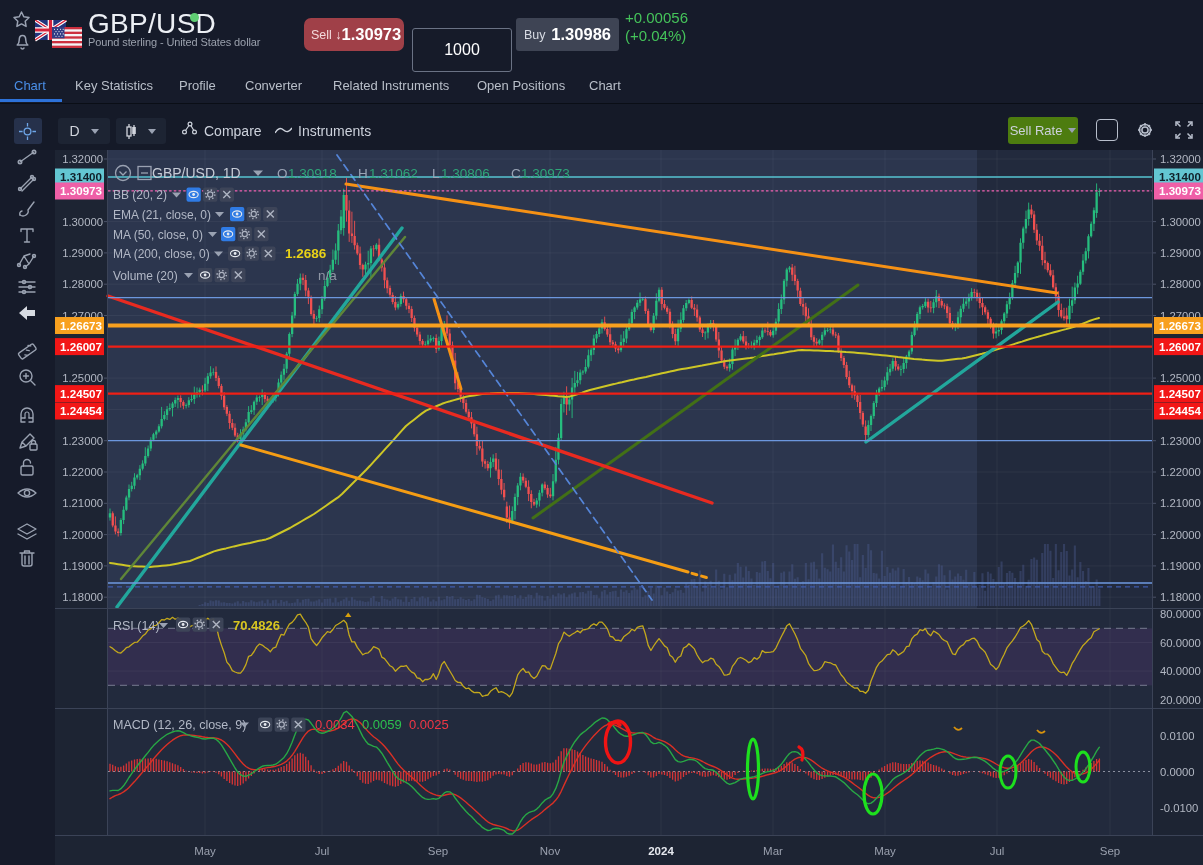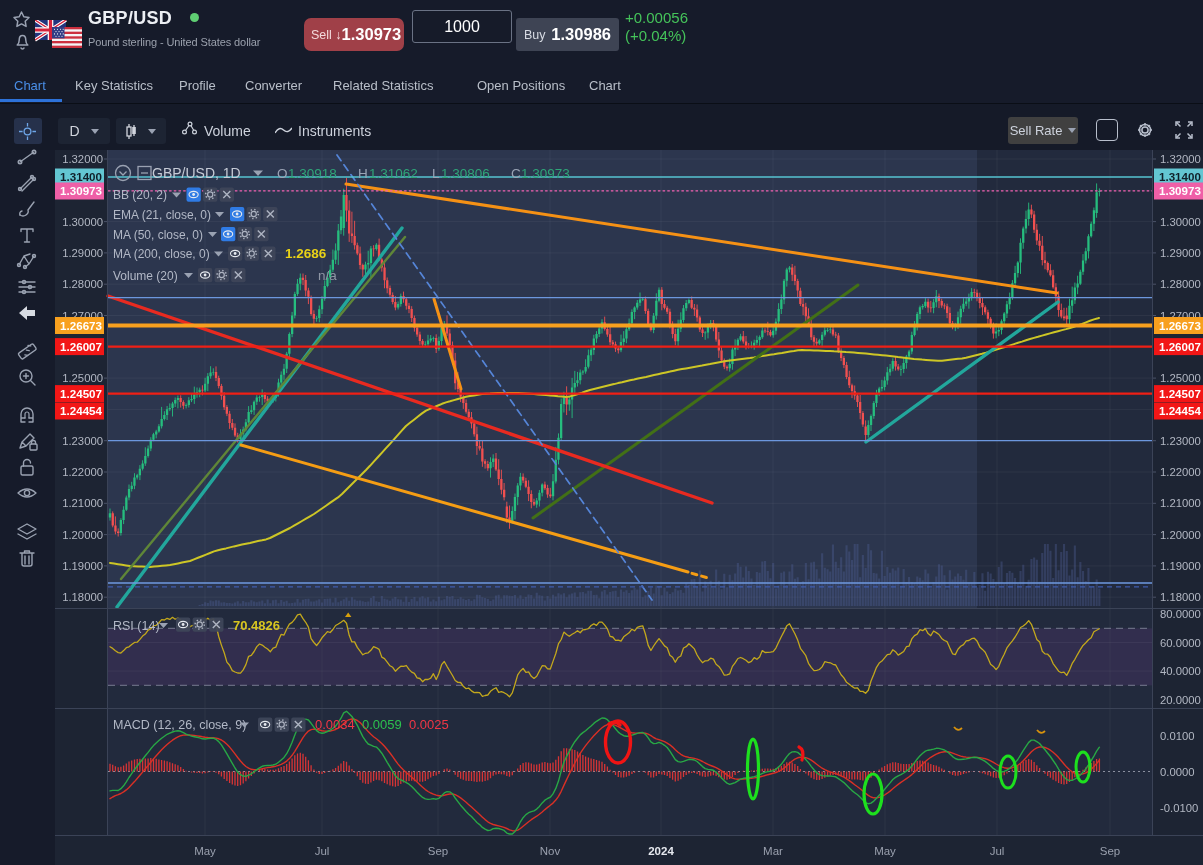--- a/index.html
+++ b/index.html
@@ -1,36 +1,36 @@
 <!DOCTYPE html>
 <html><head><meta charset="utf-8"><title>GBP/USD</title>
 <style>
 *{margin:0;padding:0;box-sizing:border-box}
 body{width:1203px;height:865px;background:#161b2a;font-family:"Liberation Sans",sans-serif;overflow:hidden}
 .page{position:relative;width:1203px;height:865px;background:#161b2a}
 .abs{position:absolute}
-.hdr-title{left:88px;top:8px;font-size:18px;font-weight:bold;color:#eceff4;letter-spacing:.3px}
+.hdr-title{left:88px;top:8px;font-size:28px;font-weight:normal;color:#eceff4;letter-spacing:.3px}
 .hdr-sub{left:88px;top:36px;font-size:11px;letter-spacing:-.1px;color:#9aa0ac}
 .dot{left:190px;top:13px;width:9px;height:9px;border-radius:50%;background:#5fce73}
 .btn-sell{left:304px;top:18px;width:100px;height:33px;background:#a04048;border-radius:7px;color:#fff;display:flex;align-items:center;justify-content:space-between;padding:0 7px}
 .btn-sell .sm{font-size:12.5px;color:#f3d9db;white-space:nowrap}
-.btn-amt{left:412px;top:10px;width:100px;height:33px;background:#161b29;border:1px solid #6a7284;border-radius:3px;color:#fff;display:flex;align-items:center;justify-content:center;font-size:16px}
+.btn-amt{left:412px;top:28px;width:100px;height:44px;background:#161b29;border:1px solid #6a7284;border-radius:3px;color:#fff;display:flex;align-items:center;justify-content:center;font-size:16px}
 .btn-buy{left:516px;top:18px;width:103px;height:33px;background:#3e4454;border-radius:3px;color:#fff;display:flex;align-items:center;justify-content:space-between;padding:0 8px}
 .btn-buy .sm{font-size:12.5px;color:#d8dce4}
 .px{font-size:16.5px;font-weight:bold;color:#fff;white-space:nowrap}
 .chg{left:625px;top:9px;font-size:15px;color:#45c35a;line-height:18px}
 .tabs{left:0;top:68px;width:1203px;height:36px;border-bottom:1px solid #0a0e16}
 .tab{position:absolute;top:10px;font-size:13px;color:#b9bfc9}
 .tab.active{color:#4a8fe8}
 .tabline{position:absolute;left:0;top:31px;width:62px;height:3px;background:#2d72d9}
 .tbar{left:0;top:104px;width:1203px;height:46px;background:#151a28}
 .tool-dd{position:absolute;top:14px;height:26px;background:#1d2433;border-radius:3px;color:#d1d4dc;font-size:14px;display:flex;align-items:center;justify-content:center;gap:11px}
 .tb-lab{position:absolute;top:19px;font-size:14px;color:#cdd2dc}
 .caret{display:inline-block;width:0;height:0;border-left:4.5px solid transparent;border-right:4.5px solid transparent;border-top:5px solid #9aa2b2}
-.sellrate{position:absolute;left:1008px;top:13px;width:70px;height:27px;background:#404040;border-radius:3px;color:#cdd2dc;font-size:13px;display:flex;align-items:center;justify-content:center;gap:6px}
+.sellrate{position:absolute;left:1008px;top:13px;width:70px;height:27px;background:#4d7c0f;border-radius:3px;color:#cdd2dc;font-size:13px;display:flex;align-items:center;justify-content:center;gap:6px}
 .sqbtn{position:absolute;left:1096px;top:15px;width:22px;height:22px;border:1.5px solid #b8bfcc;border-radius:4px}
 svg{display:block}
 </style></head>
 <body>
 <div class="page">
 
   <svg class="abs" style="left:12px;top:10px" width="40" height="44" viewBox="0 0 40 44">
     <path d="M9.5 2 l2.3 4.8 5.2.7-3.8 3.7.9 5.2-4.6-2.5-4.6 2.5.9-5.2L2 7.5l5.2-.7z" fill="none" stroke="#9aa2b2" stroke-width="1.5" stroke-linejoin="round"></path>
     <path d="M10 25c-3.2 0-4.6 2.2-4.6 4.8 0 3-1.4 4.4-2.4 5.2h14c-1-." fill="none"></path>
     <path d="M5.2 35 c1.2-1 2-2.4 2-4.8 0-2.8 1.2-4.6 3.3-4.6 2.1 0 3.3 1.8 3.3 4.6 0 2.4.8 3.8 2 4.8z" fill="none" stroke="#9aa2b2" stroke-width="1.5" stroke-linejoin="round"></path>
@@ -85,21 +85,21 @@
       <span class="sm">Buy</span>
       <span class="px">1.30986</span>
     </div>
   <div class="abs chg">+0.00056<br>(+0.04%)</div>
 
   <div class="abs tabs">
     <span class="tab active" style="left:14px">Chart</span>
     <span class="tab" style="left:75px">Key Statistics</span>
     <span class="tab" style="left:179px">Profile</span>
     <span class="tab" style="left:245px">Converter</span>
-    <span class="tab" style="left:333px">Related Statistics</span>
+    <span class="tab" style="left:333px">Related Instruments</span>
     <span class="tab" style="left:477px">Open Positions</span>
     <span class="tab" style="left:589px">Chart</span>
     <div class="tabline"></div>
   </div>
 
   <div class="abs tbar">
     <div class="abs" style="left:14px;top:14px;width:28px;height:26px;background:#26314b;border-radius:3px"></div>
     <svg class="abs" style="left:19px;top:19px" width="17" height="17" viewBox="0 0 17 17">
       <circle cx="8.5" cy="8.5" r="3.4" fill="none" stroke="#6ea6e8" stroke-width="1.3"></circle>
       <path d="M8.5 0v3.6M8.5 13.4V17M0 8.5h3.6M13.4 8.5H17" stroke="#6ea6e8" stroke-width="1.3"></path>
@@ -113,21 +113,21 @@
         </svg>
       <span class="caret"></span>
       </div>
     <svg class="abs" style="left:182px;top:124px;position:absolute" width="15" height="13" viewBox="0 0 15 13"></svg>
     <svg class="abs" style="left:182px;top:17px" width="15" height="14" viewBox="0 0 15 14">
       <circle cx="2.5" cy="11" r="1.9" fill="none" stroke="#cdd2dc" stroke-width="1.2"></circle>
       <circle cx="8" cy="3" r="1.9" fill="none" stroke="#cdd2dc" stroke-width="1.2"></circle>
       <circle cx="12.5" cy="11" r="1.9" fill="none" stroke="#cdd2dc" stroke-width="1.2"></circle>
       <path d="M3.5 9.5 L7 4.5 M9 4.7 L11.7 9.3" stroke="#cdd2dc" stroke-width="1.2"></path>
     </svg>
-    <div class="tb-lab" style="left:204px">Volume</div>
+    <div class="tb-lab" style="left:204px">Compare</div>
     <svg class="abs" style="left:275px;top:22px" width="17" height="8" viewBox="0 0 17 8">
       <path d="M0 7 Q4.2 0 8.5 4 T17 2" fill="none" stroke="#cdd2dc" stroke-width="1.4"></path>
     </svg>
     <div class="tb-lab" style="left:298px">Instruments</div>
     <div class="sellrate">Sell Rate<span class="caret"></span></div>
     <div class="sqbtn"></div>
     <svg class="abs" style="left:1135px;top:16px" width="20" height="20" viewBox="0 0 20 20">
       <circle cx="10" cy="10" r="3.1" fill="none" stroke="#b8bfcc" stroke-width="1.5"></circle>
       <g stroke="#b8bfcc" stroke-width="2.1">
         <path d="M10 3.2v2.2M10 14.6v2.2M3.2 10h2.2M14.6 10h2.2M5.2 5.2l1.6 1.6M13.2 13.2l1.6 1.6M14.8 5.2l-1.6 1.6M6.8 13.2l-1.6 1.6"></path>

